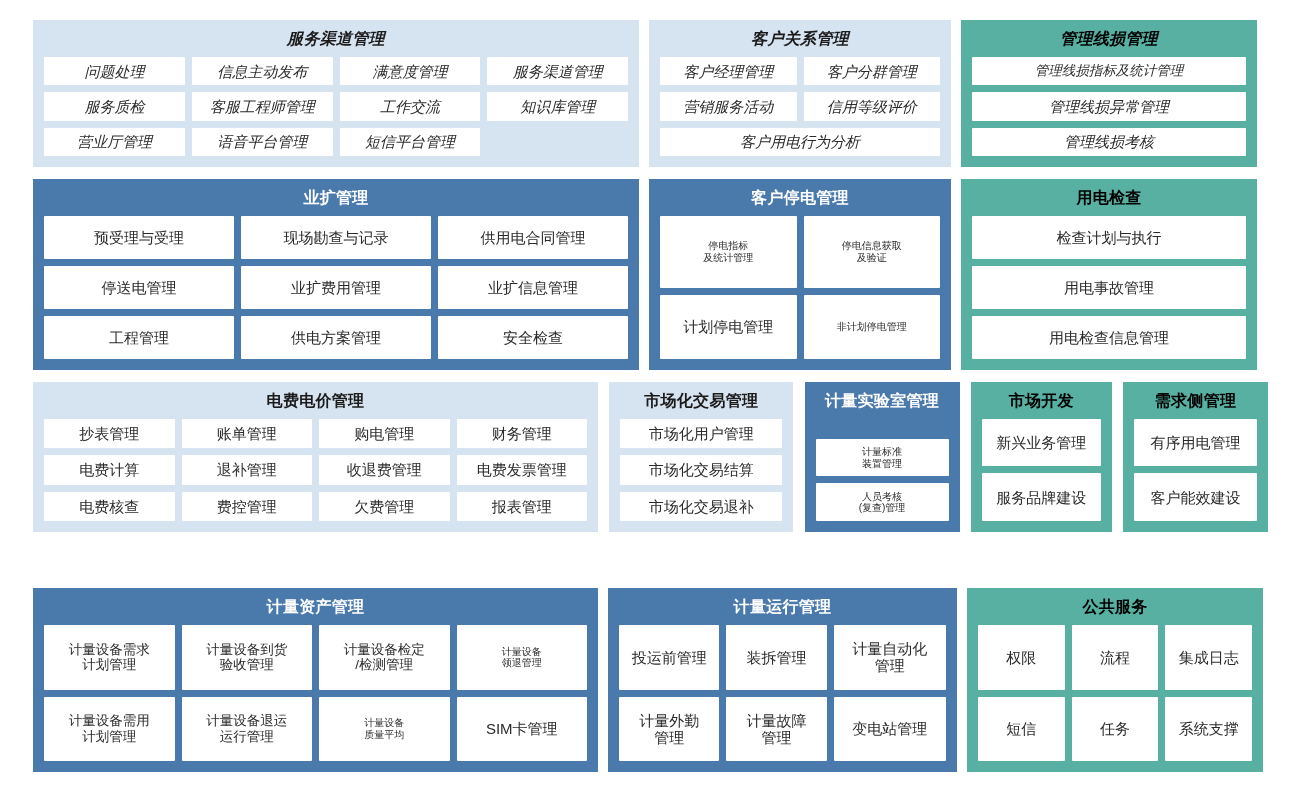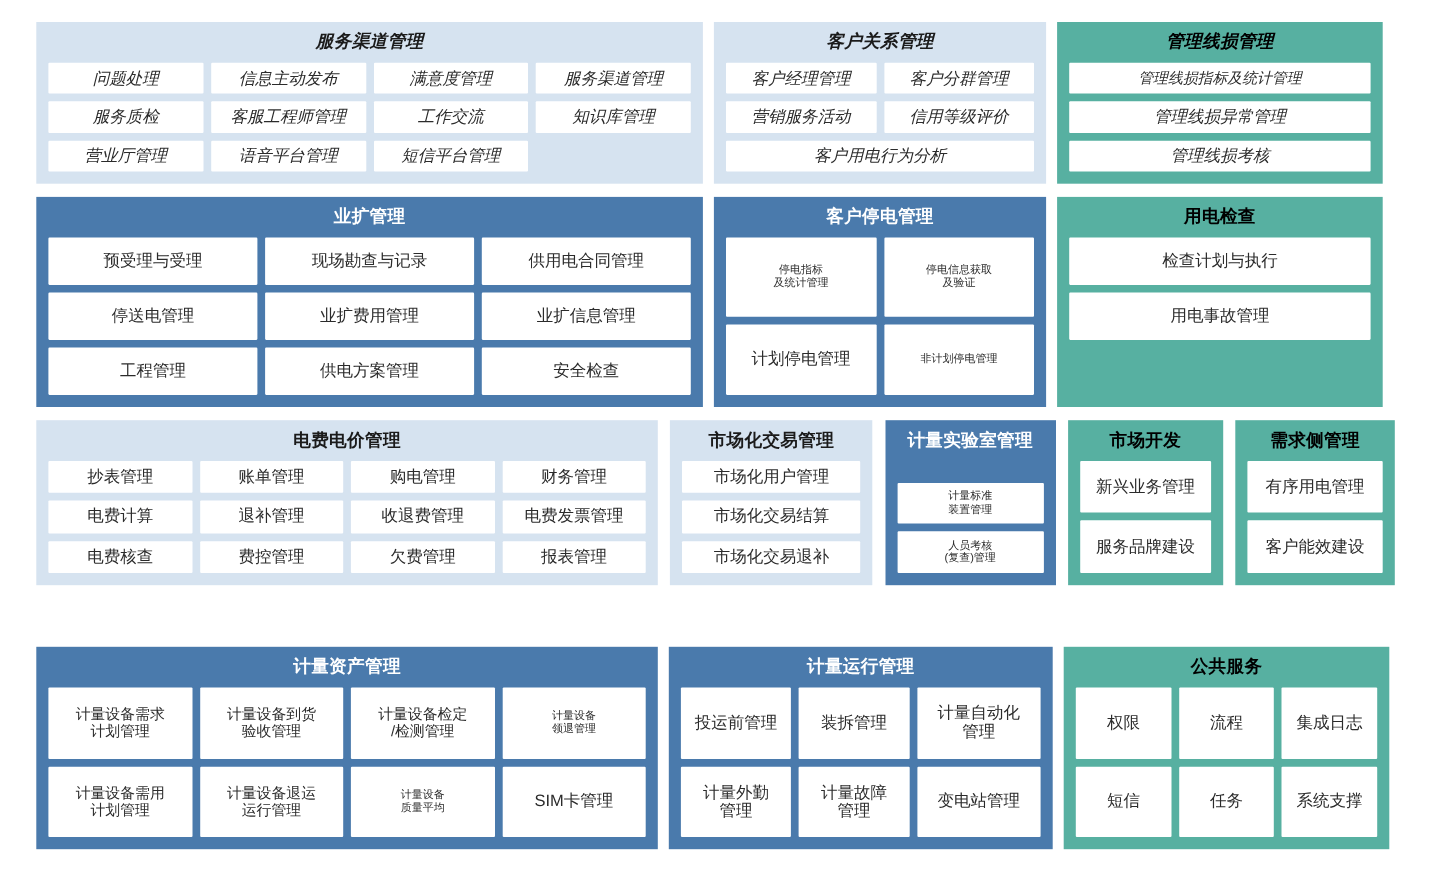--- a/index.html
+++ b/index.html
@@ -159,20 +159,21 @@
 及验证</div>
           <div class="tile">计划停电管理</div>
           <div class="tile sm">非计划停电管理</div>
         </div>
       </div>
       <div class="panel teal" style="flex: 0 0 296px;">
         <div class="panel-title">用电检查</div>
         <div class="grid g-1x3">
           <div class="tile">检查计划与执行</div>
           <div class="tile">用电事故管理</div>
+          <div class="tile">用电检查信息管理</div>
         </div>
       </div>
     </div>
     <div class="row row-3">
       <div class="panel lightblue" style="flex: 0 0 565px;">
         <div class="panel-title">电费电价管理</div>
         <div class="grid g-4x3">
           <div class="tile">抄表管理</div>
           <div class="tile">账单管理</div>
           <div class="tile">购电管理</div>

